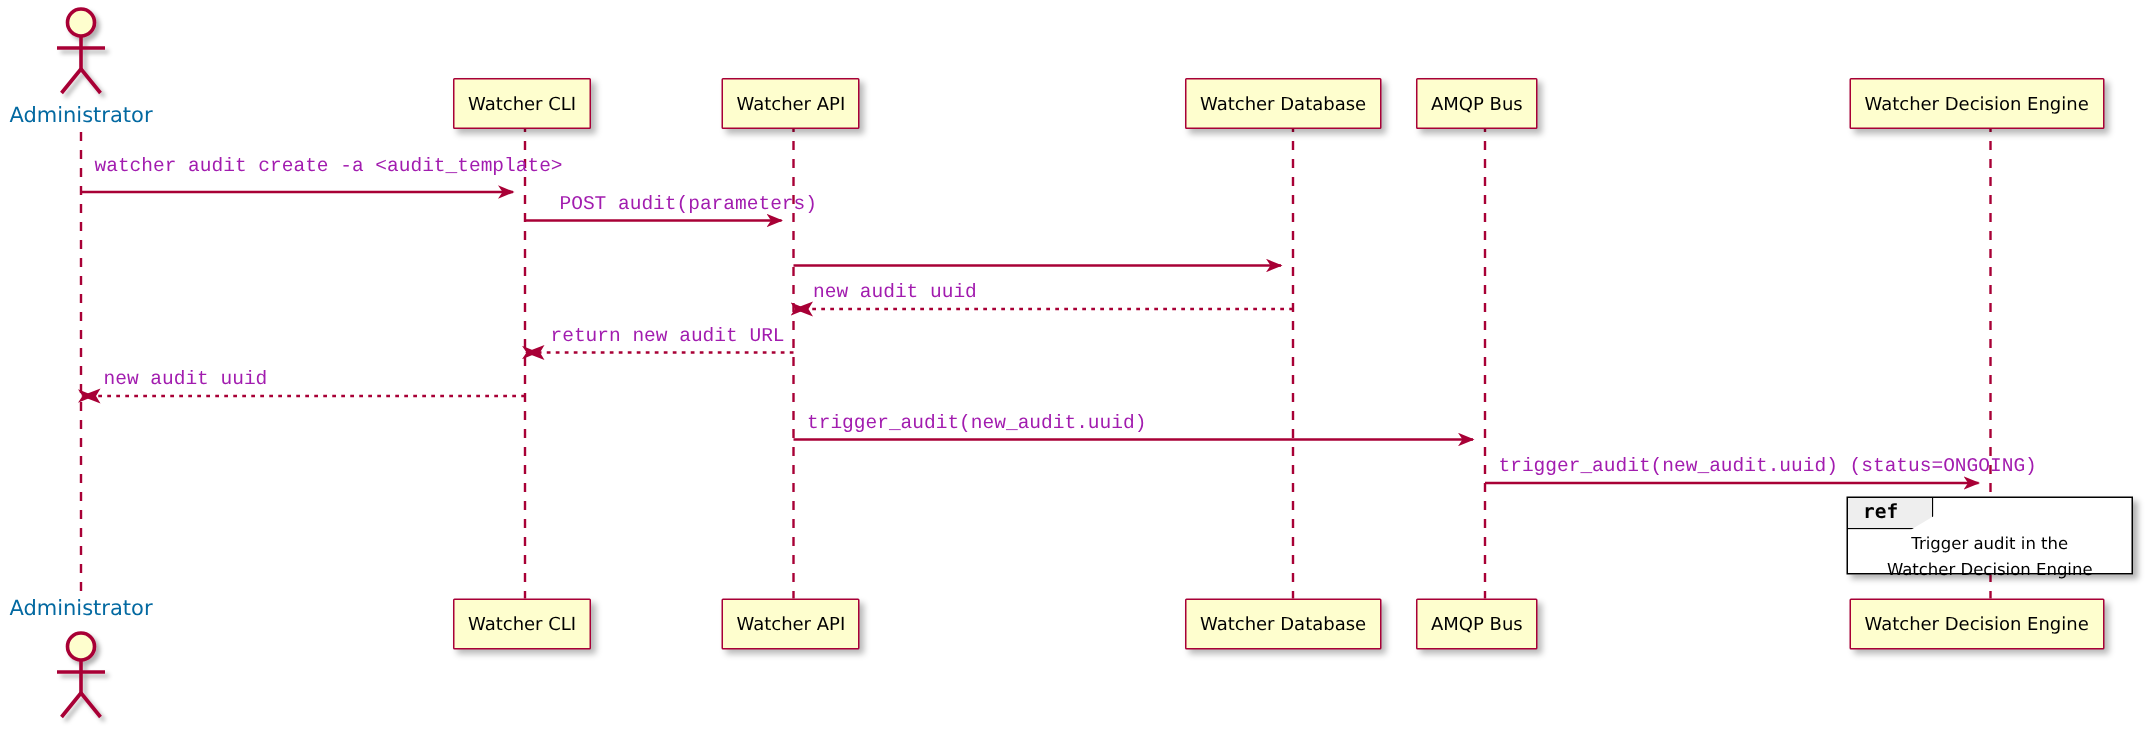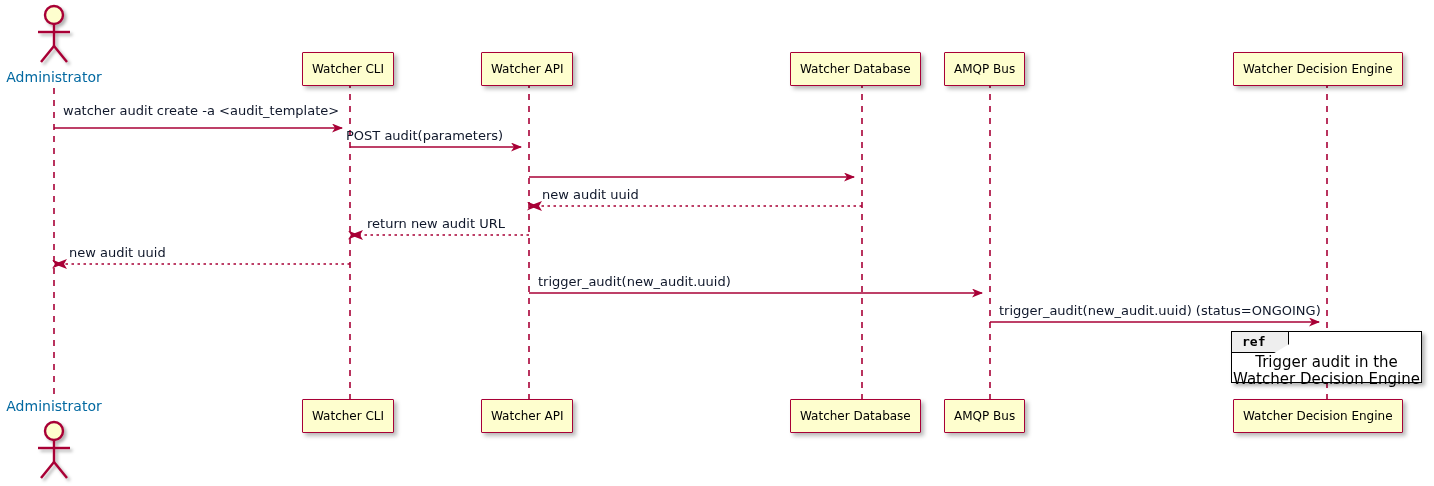--- a/index.html
+++ b/index.html
@@ -46,23 +46,24 @@
     position: absolute;
     font-size: 14px;
     color: #0369a1;
     white-space: nowrap;
     text-align: center;
   }
   
   .msg-label {
     position: absolute;
     font-size: 13px;
-    color: #0f172a;
+    color: #a21caf;
     white-space: nowrap;
     line-height: 15px;
+    font-family: Liberation Mono, monospace;
   }
   
   .ref-frag {
     position: absolute;
     box-sizing: border-box;
     background: #FFFFFF;
     border: 1.5px solid #000000;
     box-shadow: 3px 3px 4px rgba(0,0,0,0.30);
   }
   .ref-tab {
@@ -85,21 +86,21 @@
     font-weight: bold;
     color: #000000;
     font-family: "DejaVu Sans Mono", monospace;
   }
   .ref-body {
     position: absolute;
     left: 0;
     top: 22px;
     width: 100%;
     text-align: center;
-    font-size: 15px;
+    font-size: 11px;
     line-height: 17px;
     color: #000000;
   }
 </style>
 </head>
 <body>
 
 <div id="canvas">
 
   <svg class="diagram" viewBox="0 0 1434 486" xmlns="http://www.w3.org/2000/svg">
@@ -186,21 +187,21 @@
     <span>AMQP Bus</span>
   </div>
   <div class="pbox" style="left:1233px; top:399px;">
     <span>Watcher Decision Engine</span>
   </div>
 
   <div class="actor-label" style="left:0px; top:69px; width:108px;">Administrator</div>
   <div class="actor-label" style="left:0px; top:398px; width:108px;">Administrator</div>
 
   <div class="msg-label" style="left:63px;  top:103px;">watcher audit create -a &lt;audit_template&gt;</div>
-  <div class="msg-label" style="left:346px; top:128px;">POST audit(parameters)</div>
+  <div class="msg-label" style="left:373px; top:128px;">POST audit(parameters)</div>
   <div class="msg-label" style="left:542px; top:187px;">new audit uuid</div>
   <div class="msg-label" style="left:367px; top:216px;">return new audit URL</div>
   <div class="msg-label" style="left:69px;  top:245px;">new audit uuid</div>
   <div class="msg-label" style="left:538px; top:274px;">trigger_audit(new_audit.uuid)</div>
   <div class="msg-label" style="left:999px; top:303px;">trigger_audit(new_audit.uuid) (status=ONGOING)</div>
 
   <div class="ref-frag" style="left:1231px; top:331px; width:191px; height:52px;">
     <div class="ref-tab"></div>
     <div class="ref-tab-text">ref</div>
     <div class="ref-body">

